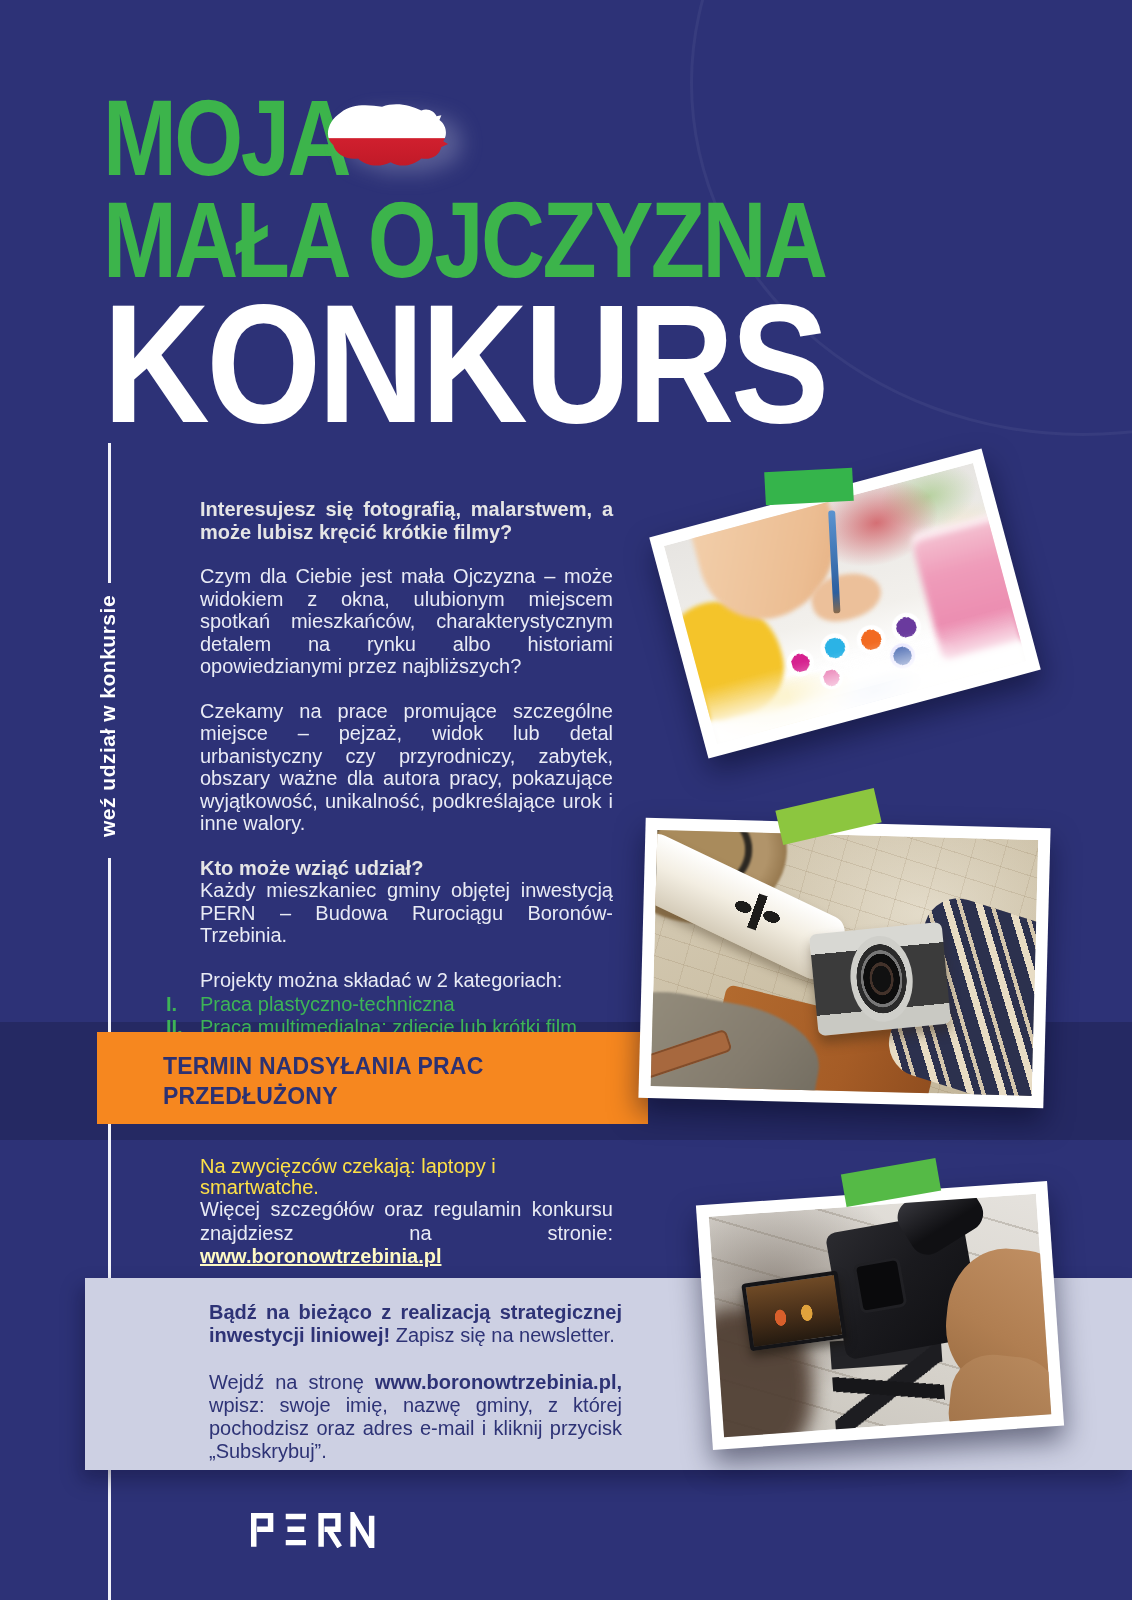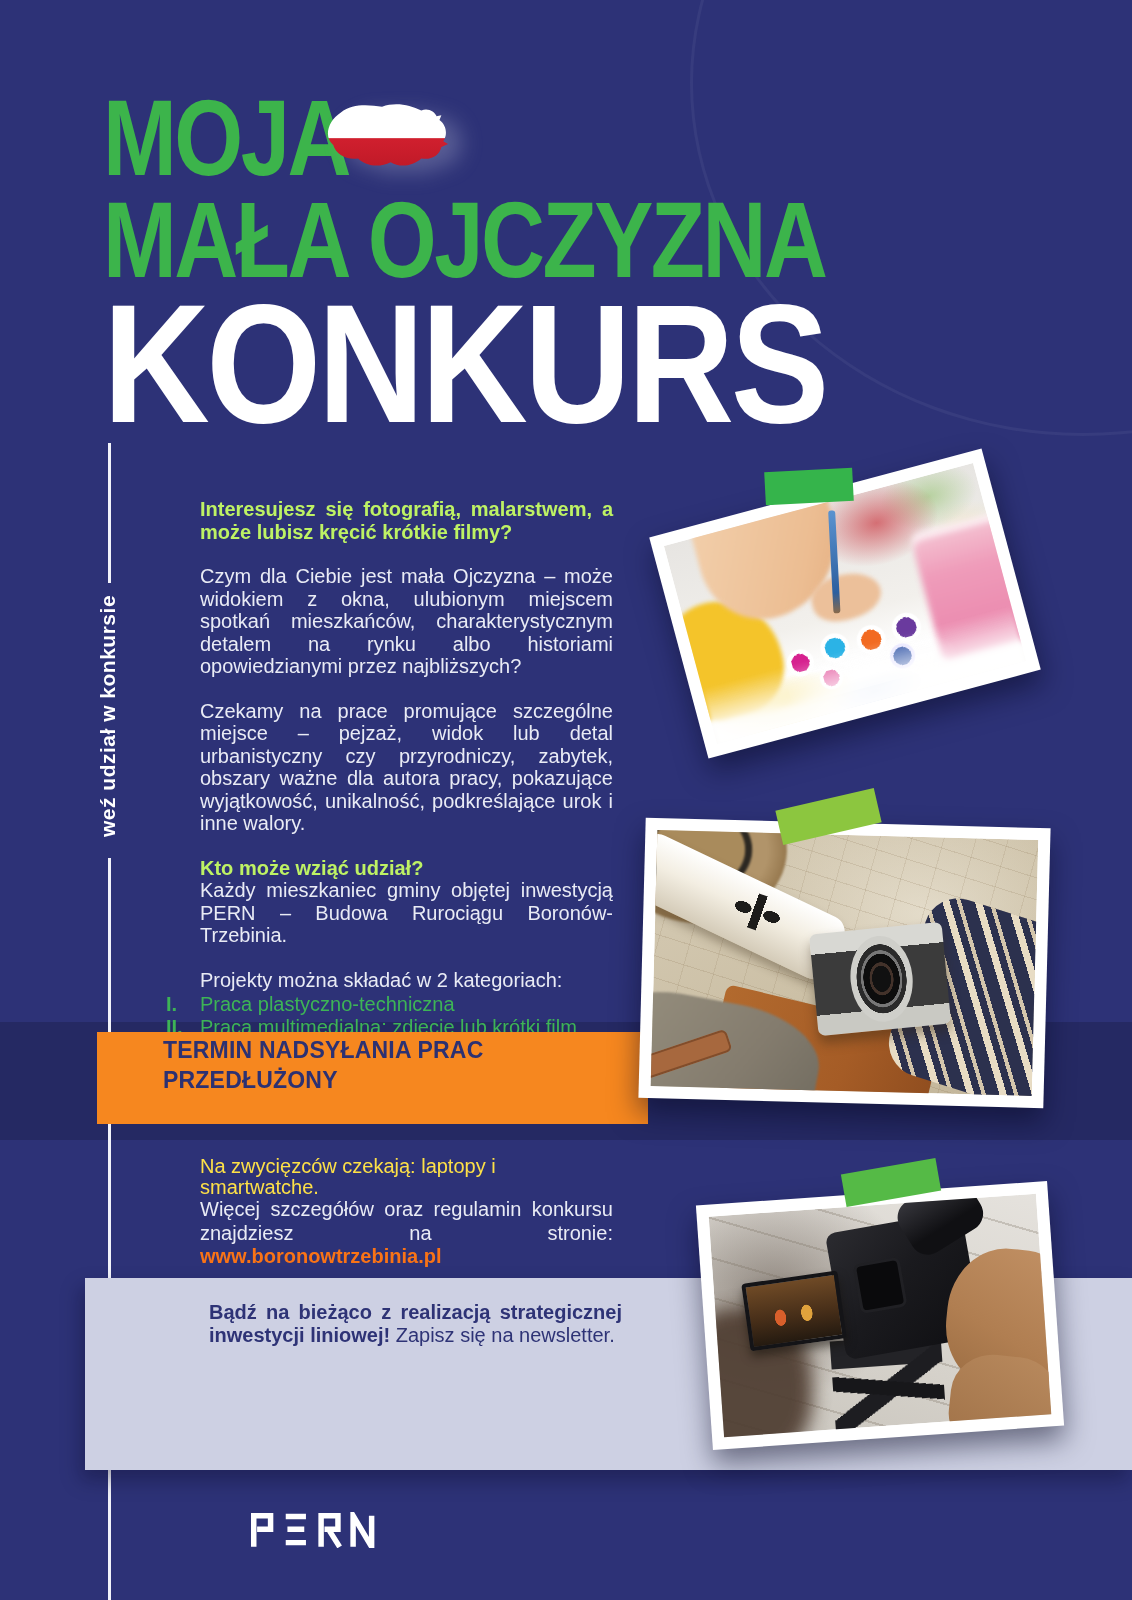--- a/index.html
+++ b/index.html
@@ -32,36 +32,36 @@
               line-height:1; transform-origin:left top; white-space:nowrap; z-index:2;}
   .t1{top:84px;  font-size:108px; letter-spacing:-3px; transform:scaleX(.82);}
   .t2{top:186px; font-size:108px; letter-spacing:-3px; transform:scaleX(.82);}
   .t3{top:280px; font-size:168px; letter-spacing:-4px; transform:scaleX(.88); color:#ffffff;}
   .flag-map{position:absolute; left:316px; top:100px; width:134px; height:66px; z-index:3;
             filter:drop-shadow(16px 8px 10px rgba(185,190,215,.30));}
   
   .copy{position:absolute; left:200px; top:498px; width:413px; z-index:2;
         color:#e9ebf5; font-size:20px; line-height:22.5px;}
   .copy p{margin:0 0 22px 0; text-align:justify;}
-  .green-heading{color:#bef264; font-weight:700; text-align:center;}
+  .green-heading{color:#e5e5e5; font-weight:700; text-align:center;}
   .who-heading{margin-bottom:0 !important;}
   .cat-intro{margin-bottom:2px !important; text-align:left;}
   .cat-row{display:flex; margin:0; line-height:22.5px;}
   .cat-num{width:34px; margin-left:-34px; color:#3db456; font-weight:700; text-align:left;}
   .cat-label{color:#3db456; font-weight:400;}
   
   .deadline{position:absolute; left:97px; top:1032px; width:551px; height:92px;
-            background:#f6871f; z-index:3; box-sizing:border-box; padding:3px 0 0 66px;
+            background:#f6871f; z-index:3; box-sizing:border-box; padding:19px 0 0 66px;
             color:#2c3172; font-weight:700; font-size:23px; line-height:30px; letter-spacing:.2px;}
   
   .prizes{position:absolute; left:200px; top:1156px; width:413px; z-index:2;
           color:#fde047; font-size:20px; line-height:21px;}
   .details{position:absolute; left:200px; top:1198px; width:413px; z-index:2;
            color:#e9ebf5; font-size:20px; line-height:23.5px; text-align:justify;}
-  .link-green{color:#f97316; font-weight:700;}
+  .link-green{color:#fef9c3; font-weight:700;text-decoration:underline;}
   
   .newsletter{position:absolute; left:200px; top:1301px; width:413px; z-index:4;
               color:#2e3376; font-size:20px; line-height:23px;margin-left:9px;}
   .newsletter p{margin:0 0 24px 0; text-align:justify;}
   .newsletter .bold{font-weight:700;}
   
   .photo{position:absolute; background:#ffffff; box-sizing:border-box; padding:12px;
          box-shadow:0 14px 28px rgba(6,8,34,.5); z-index:4;}
   .photo-inner{position:relative; width:100%; height:100%; overflow:hidden;}
   .layer{position:absolute;}
@@ -227,20 +227,21 @@
   </div>
 
   <div class="prizes">Na zwycięzców czekają: laptopy i smartwatche.</div>
   <div class="details">
     <span>Więcej szczegółów oraz regulamin konkursu znajdziesz na stronie: </span><span class="link-green">www.boronowtrzebinia.pl</span>
   </div>
 
   <div class="light-band"></div>
   <div class="newsletter">
     <p><span class="bold">Bądź na bieżąco z realizacją strategicznej inwestycji liniowej!</span><span> Zapisz się na newsletter.</span></p>
+    <p><span>Wejdź na stronę </span><span class="bold">www.boronowtrzebinia.pl,</span><span> wpisz: swoje imię, nazwę gminy, z której pochodzisz oraz adres e-mail i kliknij przycisk „Subskrybuj”.</span></p>
   </div>
 
   <div class="photo photo1">
     <div class="photo-inner">
       <div class="layer p1-bg"></div>
       <div class="layer p1-cup"></div>
       <div class="layer p1-sleeve"></div>
       <div class="layer p1-arm"></div>
       <div class="layer p1-hand"></div>
       <div class="layer p1-brush"></div>

